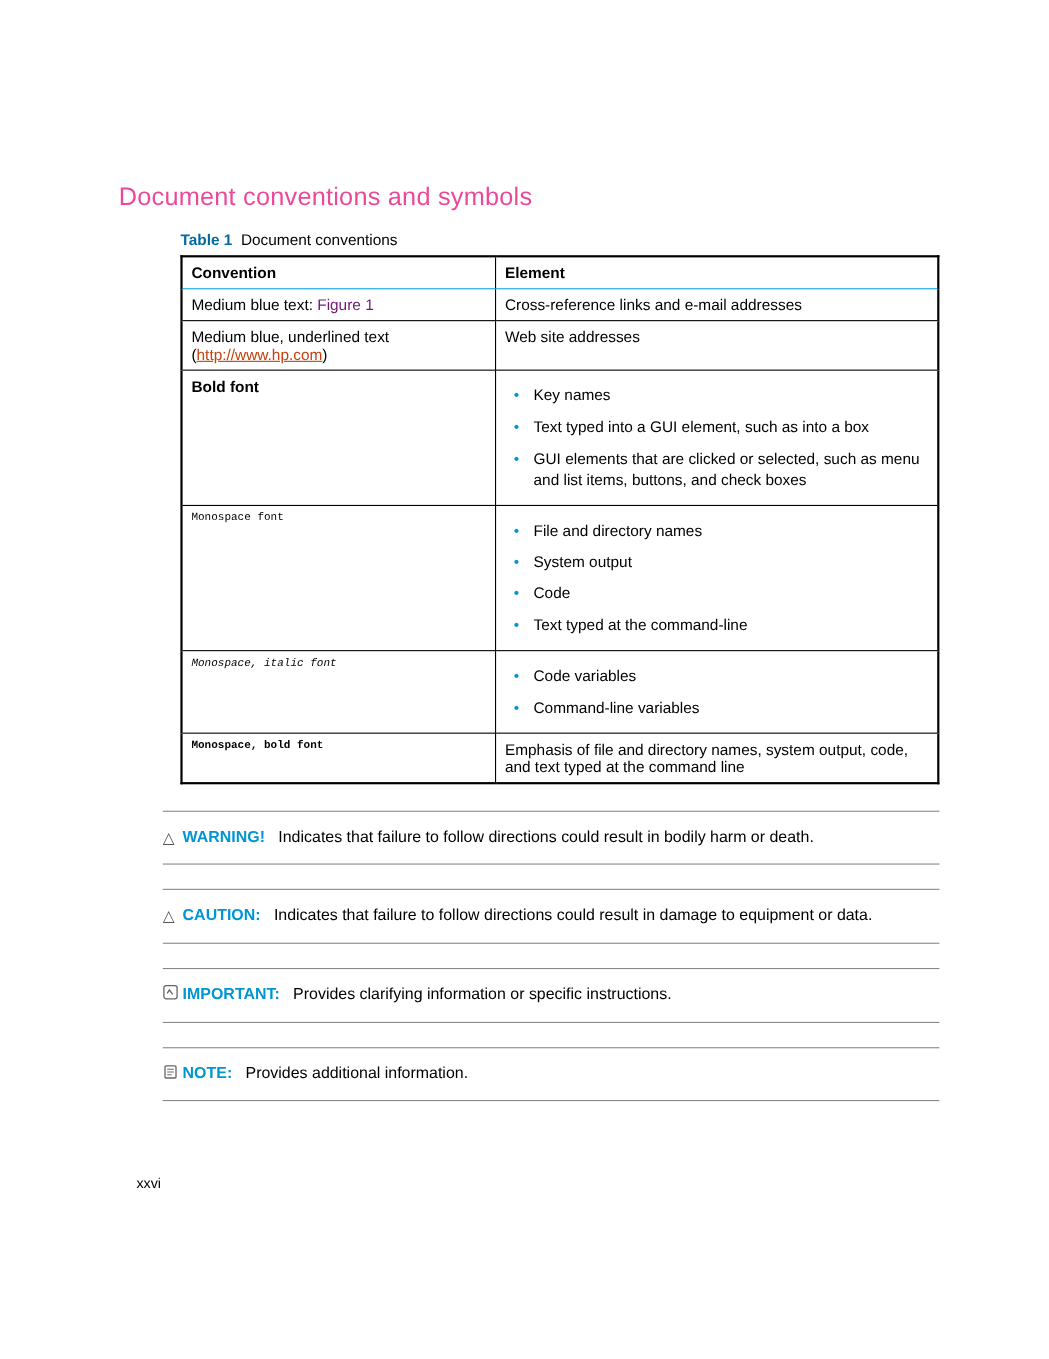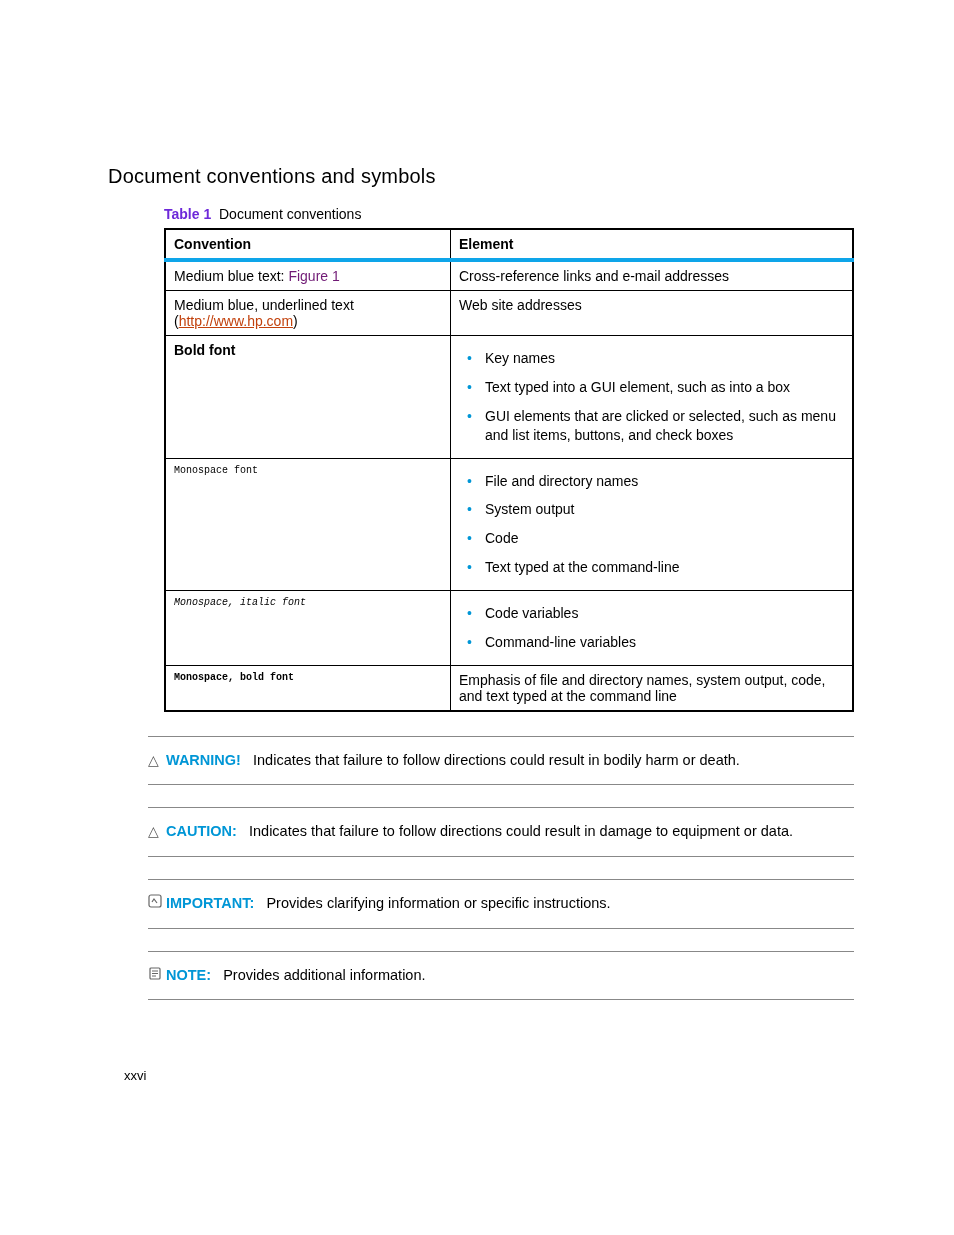--- a/index.html
+++ b/index.html
@@ -12,49 +12,49 @@
   }
   .page {
     width: 954px;
     height: 1235px;
     position: relative;
     box-sizing: border-box;
     padding: 165px 100px 0 108px;
   }
   h1 {
     font-weight: 300;
-    font-size: 20px;
-    color: #000000;
+    font-size: 23px;
+    color: #ec4899;
     margin: 0 0 18px 0;
     letter-spacing: 0.2px;
   }
   .table-caption {
     margin-left: 56px;
     font-size: 14px;
     margin-bottom: 6px;
   }
   .table-caption .tlabel {
-    color: #6d28d9;
+    color: #0369a1;
     font-weight: bold;
   }
   table.conv {
     border-collapse: collapse;
     width: 690px;
     margin-left: 56px;
     font-size: 14px;
   }
   table.conv th, table.conv td {
     border: 1px solid #000;
     padding: 6px 8px 6px 8px;
     text-align: left;
     vertical-align: top;
   }
   table.conv thead th {
     border-top: 2px solid #000;
-    border-bottom: 4px solid #0ea5e9;
+    border-bottom: 1px solid #0ea5e9;
     font-weight: bold;
   }
   table.conv th:first-child, table.conv td:first-child {
     border-left: 2px solid #000;
     width: 268px;
   }
   table.conv th:last-child, table.conv td:last-child {
     border-right: 2px solid #000;
   }
   table.conv tbody tr:last-child td {

